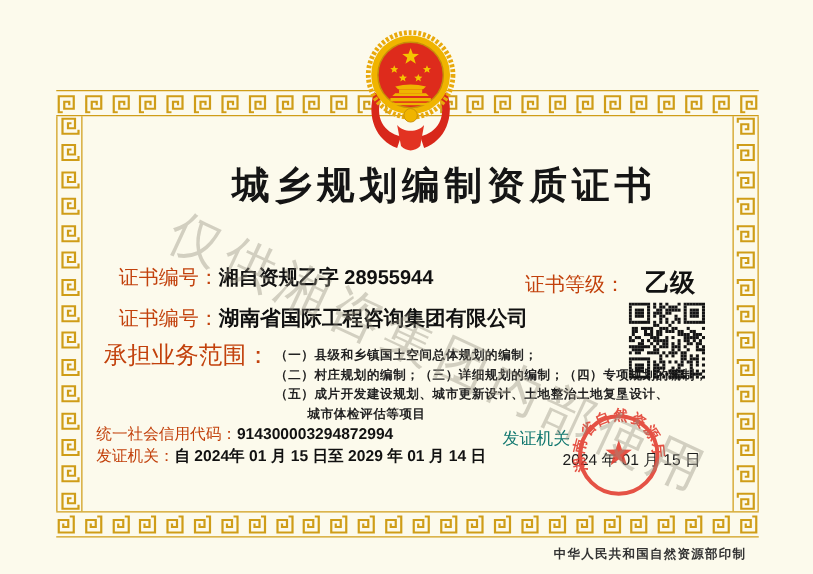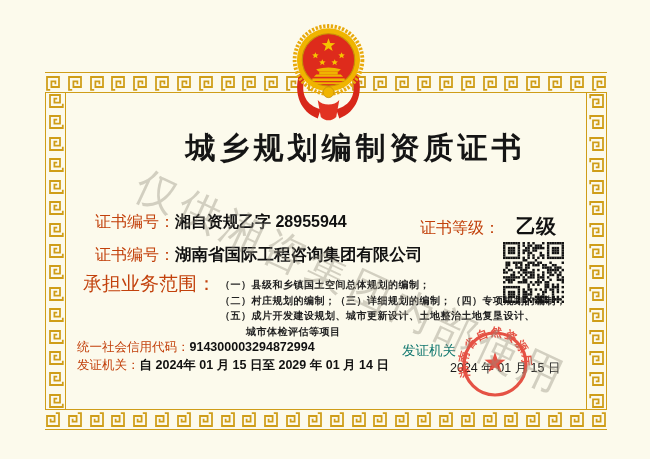--- a/index.html
+++ b/index.html
@@ -729,14 +729,15 @@
     </defs>
     <circle cx="42" cy="42" r="31" fill="none" stroke="#e23b2e" stroke-width="3.2"></circle>
     <path d="M42 30 L44.6 37.5 L52.5 37.7 L46.2 42.5 L48.5 50.1 L42 45.5 L35.5 50.1 L37.8 42.5 L31.5 37.7 L39.4 37.5 Z" fill="#e23b2e"></path>
     <text font-size="11.5" fill="#e23b2e" font-weight="bold" letter-spacing="1.5" font-family="Liberation Sans, DejaVu Sans, sans-serif">
       <textPath href="#sealArc" startOffset="2">湖南省自然资源厅</textPath>
     </text>
   </svg>
 
   <div class="watermark">仅供湘咨集团内部使用</div>
 
+  <div class="footer">中华人民共和国自然资源部印制</div>
 
 </div>
 
 </body></html>

